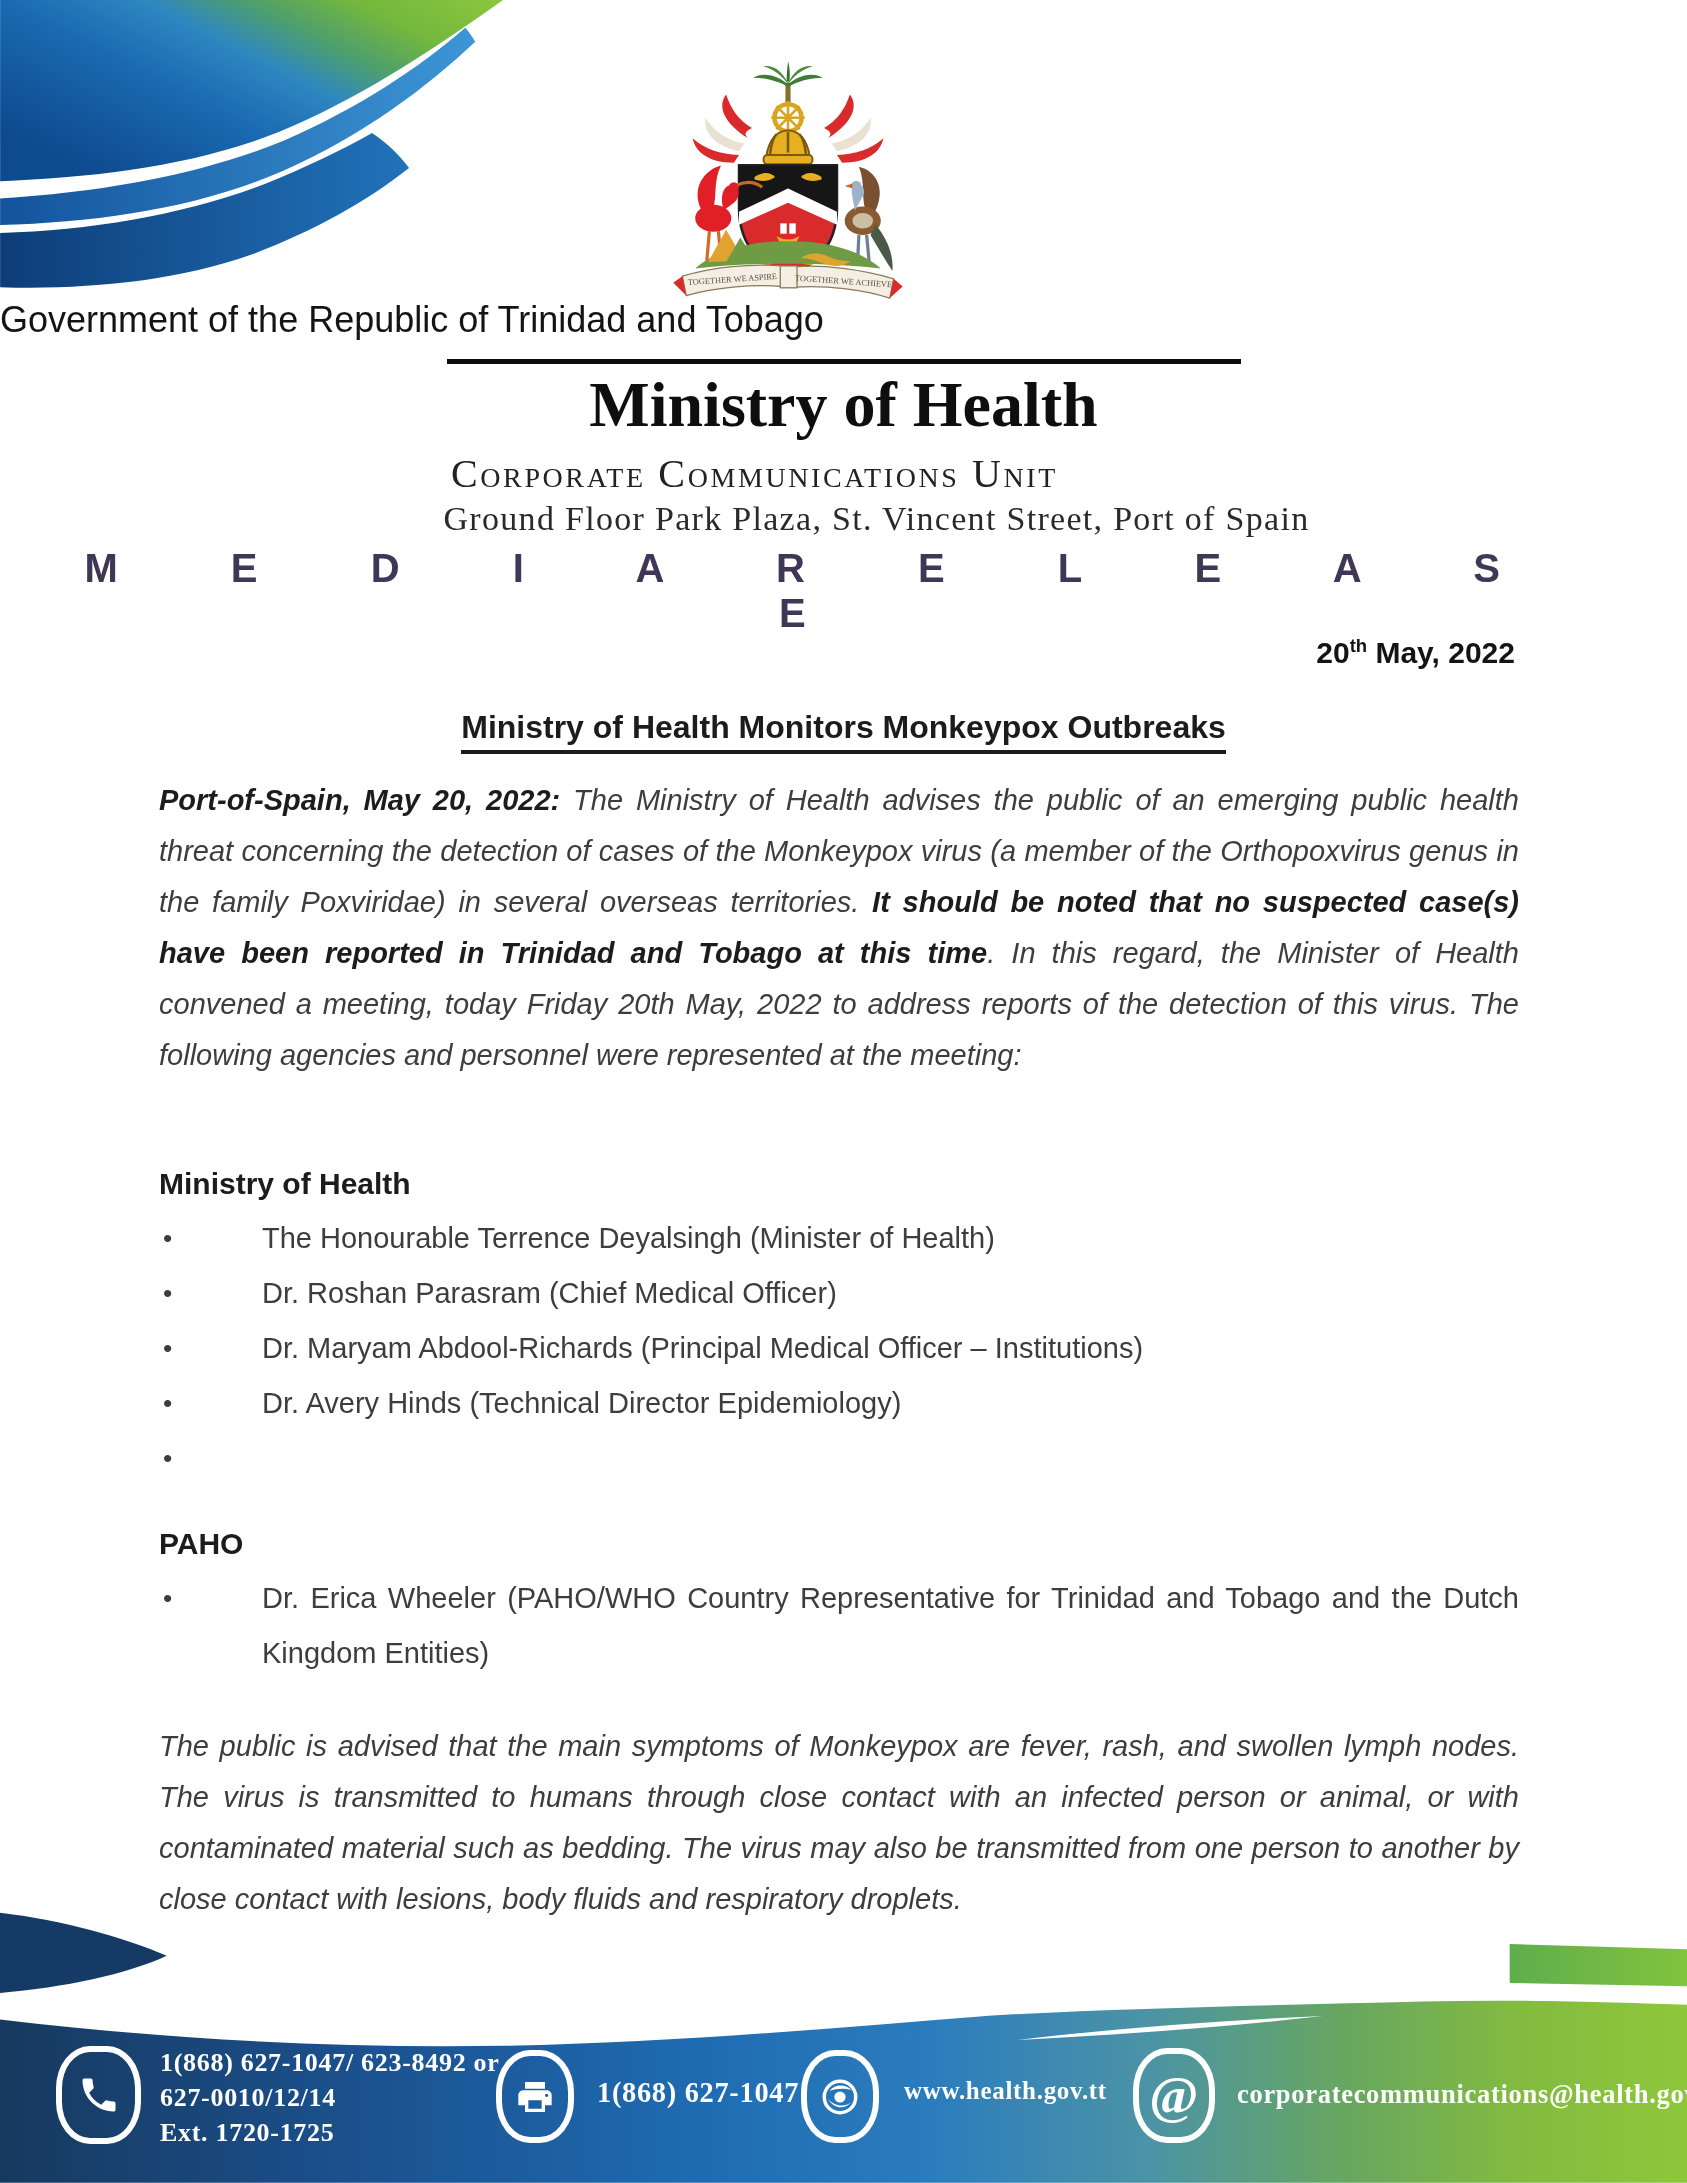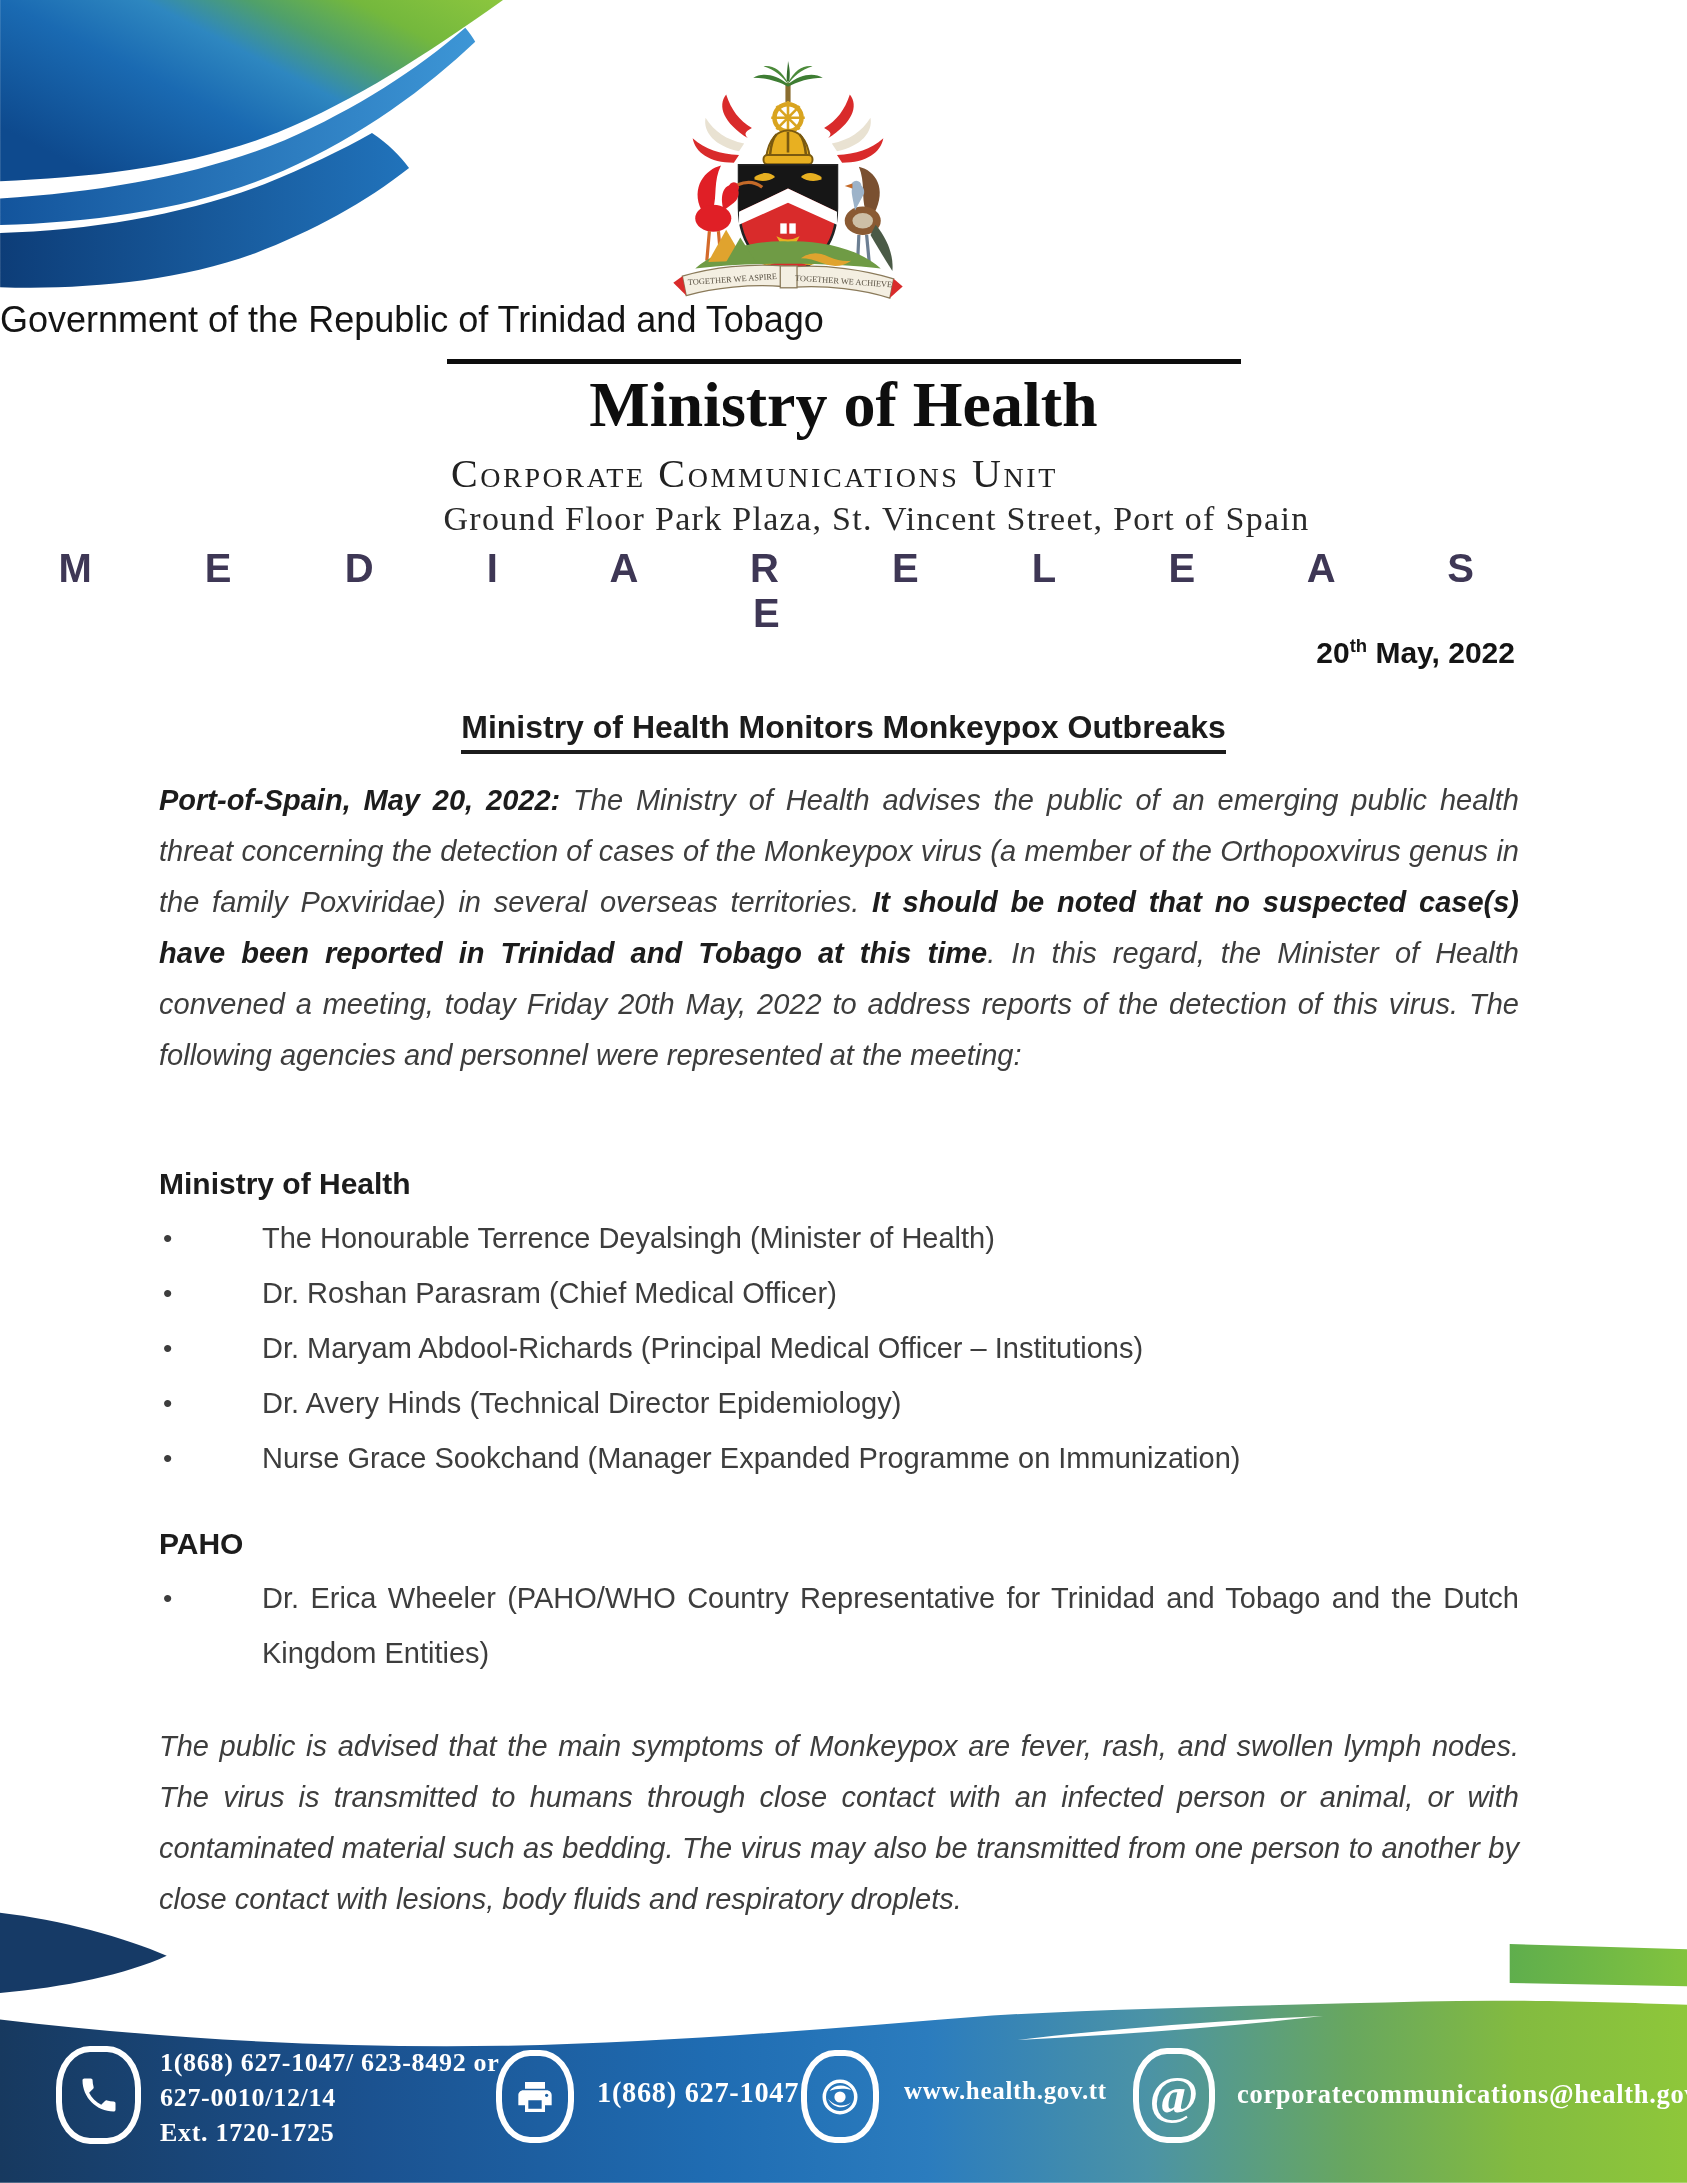--- a/index.html
+++ b/index.html
@@ -7,21 +7,21 @@
     position:relative;width:1687px;height:2183px;background:#ffffff;overflow:hidden;
     font-family:"Liberation Sans", sans-serif;color:#3d3d3d;
   }
   .abs{position:absolute;}
   
   .gov-line{top:299px;left:0;width:1687px;text-align:left;font-size:36px;color:#141414;letter-spacing:0px;}
   .gov-rule{top:359px;left:447px;width:794px;height:5.3px;background:#0d0d0d;}
   .ministry{top:368px;left:0;width:1687px;text-align:center;font-family:"Liberation Serif",serif;font-weight:bold;font-size:64px;color:#0e0e0e;}
   .unit{top:450px;left:0;width:1509px;text-align:center;font-family:"Liberation Serif",serif;font-variant:small-caps;font-size:40px;letter-spacing:2.6px;color:#222;}
   .address{top:500px;left:0;width:1687px;text-align:center;font-family:"Liberation Serif",serif;font-size:34px;letter-spacing:1.3px;color:#2a2a2a;padding-left:33px;}
-  .media{top:546px;left:0;width:1557px;text-align:center;font-weight:bold;font-size:40px;letter-spacing:24.5px;word-spacing:53px;color:#3e3755;}
+  .media{top:546px;left:0;width:1557px;text-align:center;font-weight:bold;font-size:40px;letter-spacing:24.5px;word-spacing:53px;color:#3e3755;padding-left:26px;}
   .date{top:594px;right:172px;font-weight:bold;font-size:30px;color:#141414;margin-top:41px;}
   .date sup{font-size:18.5px;vertical-align:super;}
   
   .doc-title{top:709px;left:0;width:1687px;text-align:center;font-weight:bold;font-size:32px;color:#1c1c1c;}
   .doc-title span{border-bottom:4.6px solid #1c1c1c;padding-bottom:5.3px;}
   .para{left:159px;width:1360px;font-size:29px;line-height:51px;text-align:justify;color:#3d3d3d;font-style:italic;}
   .para b{color:#1c1c1c;}
   .p1{top:775px;}
   .p2{top:1721px;}
   .sec-head{left:159px;font-weight:bold;font-size:30px;line-height:55px;color:#1c1c1c;}
@@ -175,21 +175,21 @@
   <div class="abs doc-title"><span>Ministry of Health Monitors Monkeypox Outbreaks</span></div>
 
   <div class="abs para p1"><b>Port-of-Spain, May 20, 2022:</b><span> The Ministry of Health advises the public of an emerging public health threat concerning the detection of cases of the Monkeypox virus (a member of the Orthopoxvirus genus in the family Poxviridae) in several overseas territories. </span><b>It should be noted that no suspected case(s) have been reported in Trinidad and Tobago at this time</b><span>. In this regard, the Minister of Health convened a meeting, today Friday 20th May, 2022 to address reports of the detection of this virus. The following agencies and personnel were represented at the meeting:</span></div>
 
   <div class="abs sec-head h-moh">Ministry of Health</div>
   <div class="abs blist ul1">
     <div class="li"><span class="dot">•</span><span>The Honourable Terrence Deyalsingh (Minister of Health)</span></div>
     <div class="li"><span class="dot">•</span><span>Dr. Roshan Parasram (Chief Medical Officer)</span></div>
     <div class="li"><span class="dot">•</span><span>Dr. Maryam Abdool-Richards (Principal Medical Officer – Institutions)</span></div>
     <div class="li"><span class="dot">•</span><span>Dr. Avery Hinds (Technical Director Epidemiology)</span></div>
-    <div class="li"><span class="dot">•</span><span>Nurse Grace Sookchand (Manager Expanded Programme on Immunization)</span></div>
+    <div class="li"><span class="dot">•</span></div>
   </div>
 
   <div class="abs sec-head h-paho">PAHO</div>
   <div class="abs blist ul2">
     <div class="li"><span class="dot">•</span><span>Dr. Erica Wheeler (PAHO/WHO Country Representative for Trinidad and Tobago and the Dutch Kingdom Entities)</span></div>
   </div>
 
   <div class="abs para p2">The public is advised that the main symptoms of Monkeypox are fever, rash, and swollen lymph nodes. The virus is transmitted to humans through close contact with an infected person or animal, or with contaminated material such as bedding. The virus may also be transmitted from one person to another by close contact with lesions, body fluids and respiratory droplets.</div>
 
   <svg class="abs footer-svg" viewBox="0 0 2550 412">

